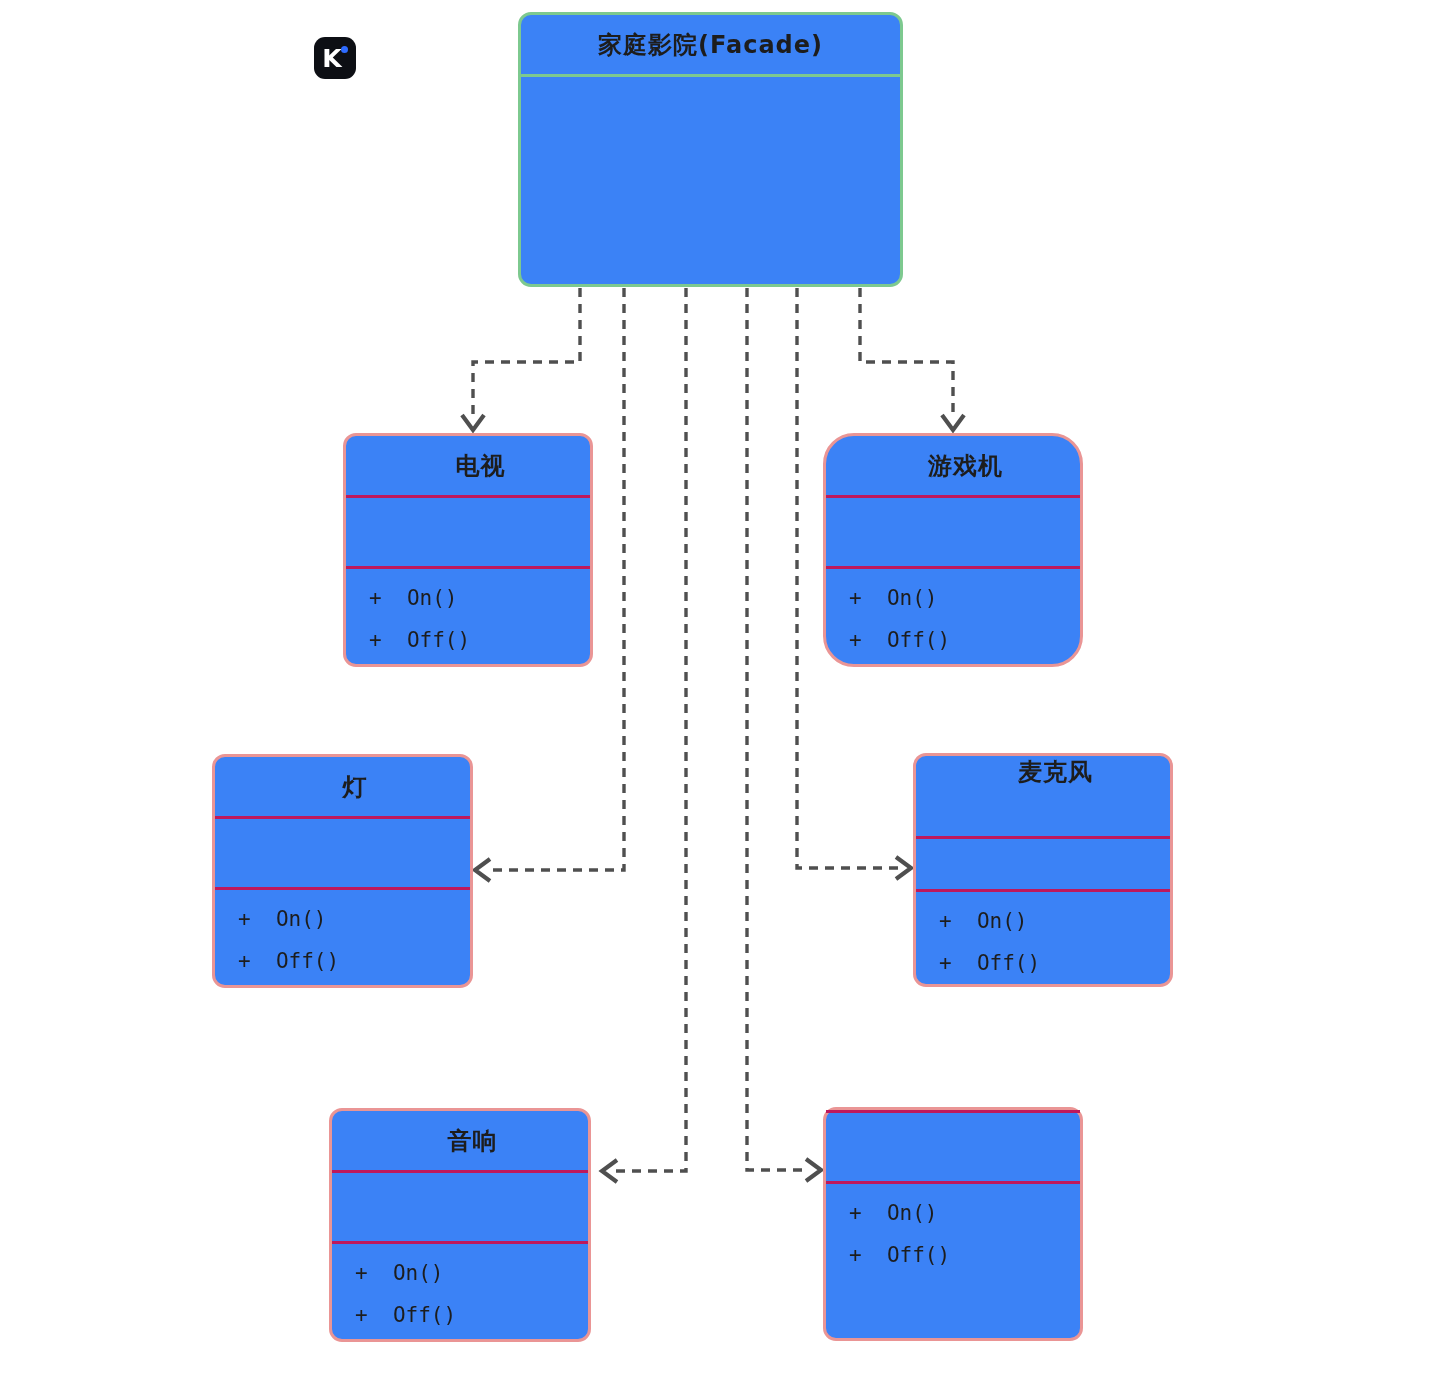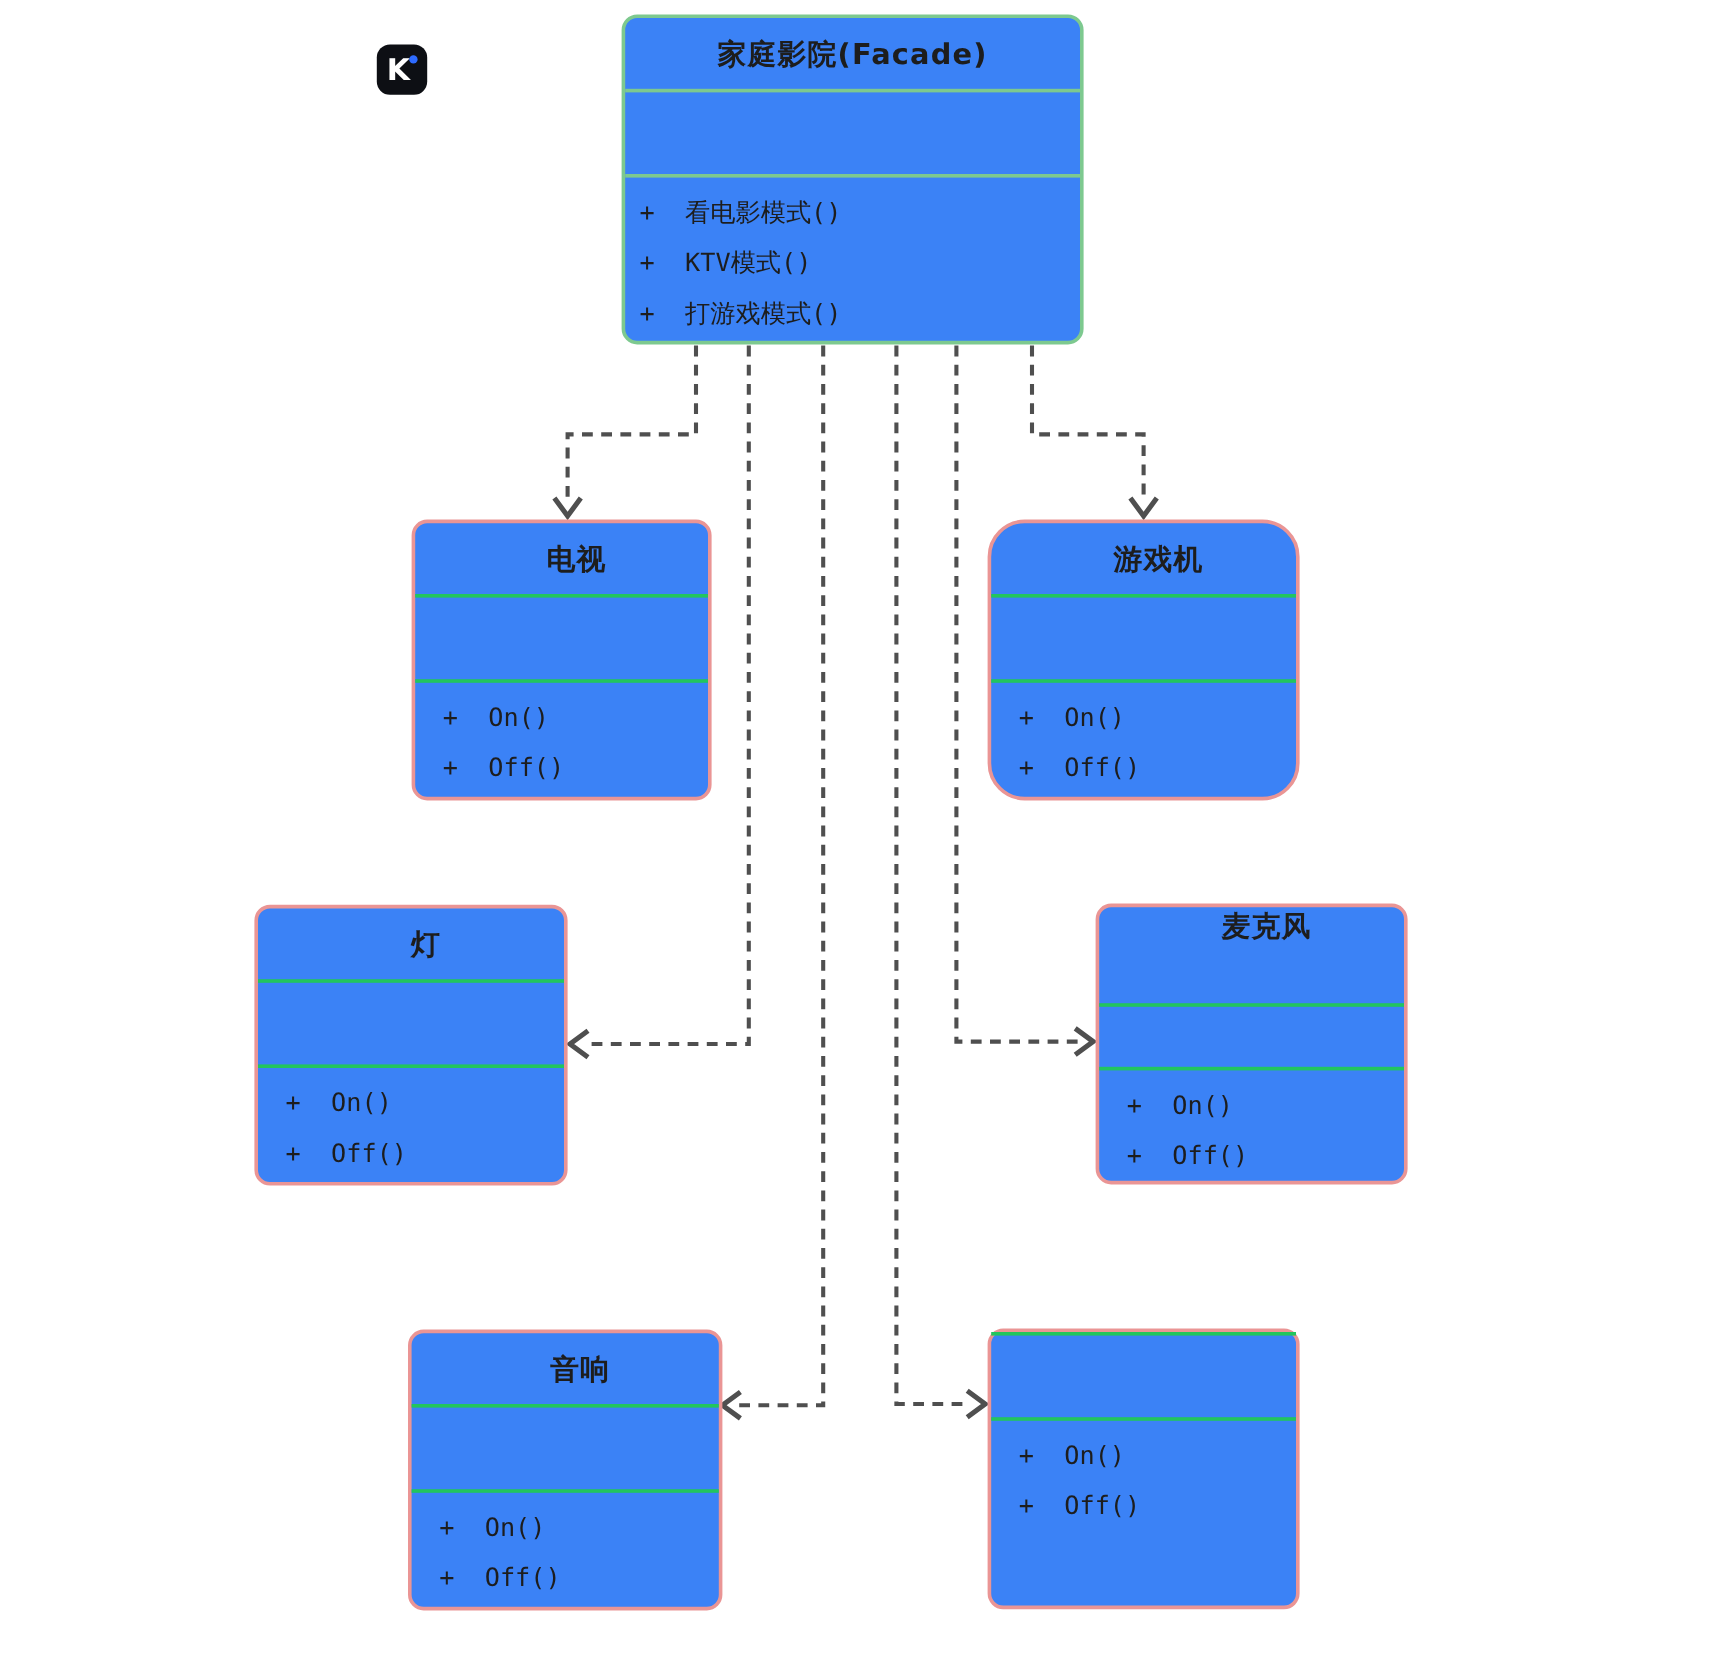--- a/index.html
+++ b/index.html
@@ -23,21 +23,21 @@
     position: absolute;
     box-sizing: border-box;
     background: #3b82f6;
     border-radius: 13px;
     display: flex;
     flex-direction: column;
   }
   .uml-box.facade { border: 3.5px solid #7dc98f; }
   .uml-box.facade .sect { border-top: 3px solid #7dc98f; }
   .uml-box.sub    { border: 3.5px solid #ea9595; }
-  .uml-box.sub .sect { border-top: 3px solid #22c55e; padding-left: 23px; }
+  .uml-box.sub .sect { border-top: 3px solid #be185d; padding-left: 23px; }
 
   .box-title {
     display: flex; align-items: center; justify-content: center;
     font-weight: bold;
     font-size: 24px;
     letter-spacing: 1px;
   }
   .facade .box-title { height: 59px; }
   .sub .box-title { height: 59px; padding-left: 25px; }
 
@@ -56,21 +56,21 @@
     white-space: pre;
     color: #1d1d1d;
   }
 
   
   #facade-box     { left: 518px; top: 12px;   width: 385px; height: 275px; }
   #tv-box         { left: 343px; top: 433px;  width: 250px; height: 234px; }
   #console-box    { left: 823px; top: 433px;  width: 260px; height: 234px; border-radius: 31px; }
   #light-box      { left: 212px; top: 754px;  width: 261px; height: 234px; }
   #microphone-box { left: 913px; top: 753px;  width: 260px; height: 234px; gap: 48px; }
-  #speaker-box    { left: 340px; top: 1108px; width: 262px; height: 234px; }
+  #speaker-box    { left: 329px; top: 1108px; width: 262px; height: 234px; }
   #projector-box  { left: 823px; top: 1107px; width: 260px; height: 234px; }
 
   
   .logo {
     position: absolute; left: 314px; top: 37px;
     width: 42px; height: 42px;
     background: #0d0f14;
     border-radius: 11px;
     display: flex; align-items: center; justify-content: center;
   }
@@ -114,25 +114,20 @@
   </svg>
 
   <div class="logo">
     <span class="logo-letter">K</span>
     <span class="logo-dot"></span>
   </div>
 
   <div id="facade-box" class="uml-box facade">
     <div class="box-title">家庭影院(Facade)</div>
     <div class="box-attrs sect"></div>
-    <div class="box-methods sect">
-      <div class="method-line">+  看电影模式()</div>
-      <div class="method-line">+  KTV模式()</div>
-      <div class="method-line">+  打游戏模式()</div>
-    </div>
   </div>
 
   <div id="tv-box" class="uml-box sub">
     <div class="box-title">电视</div>
     <div class="box-attrs sect"></div>
     <div class="box-methods sect">
       <div class="method-line">+  On()</div>
       <div class="method-line">+  Off()</div>
     </div>
   </div>

